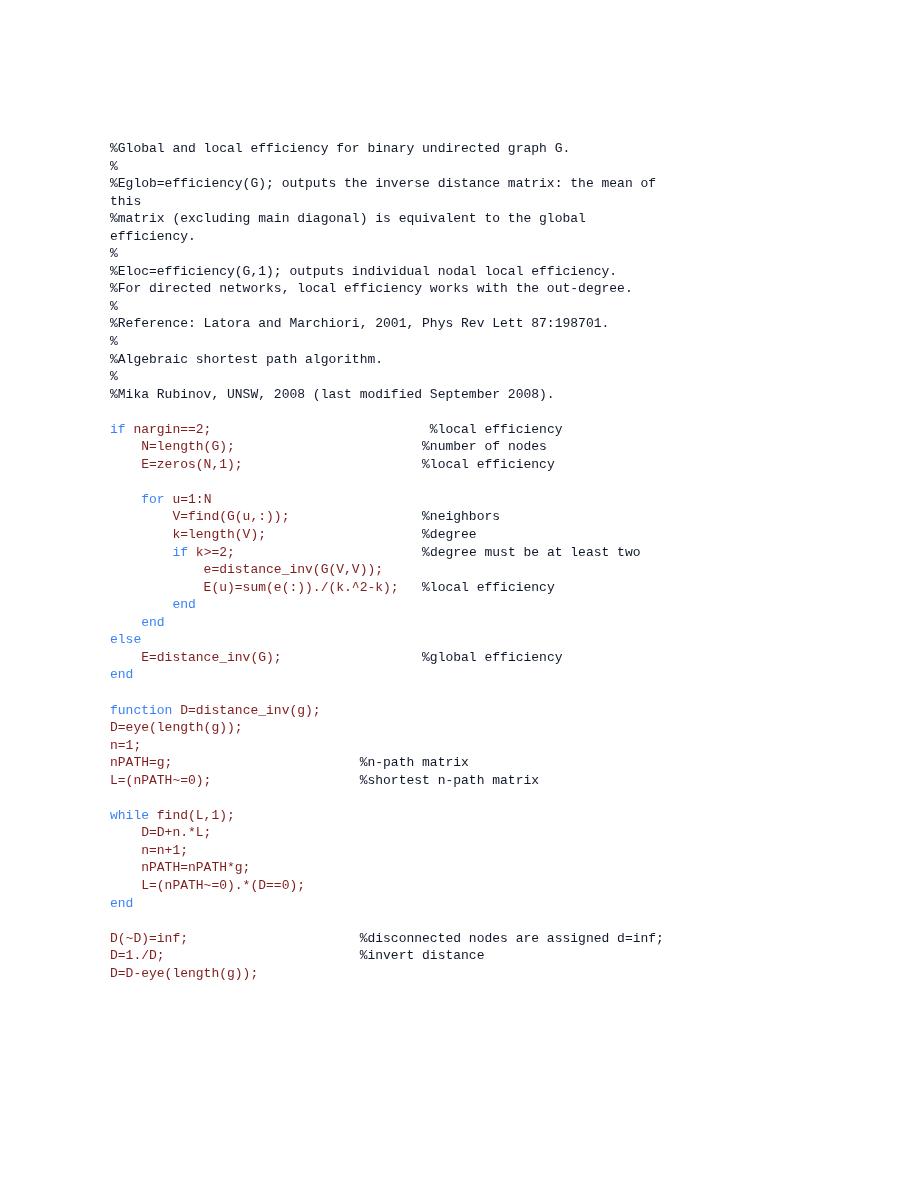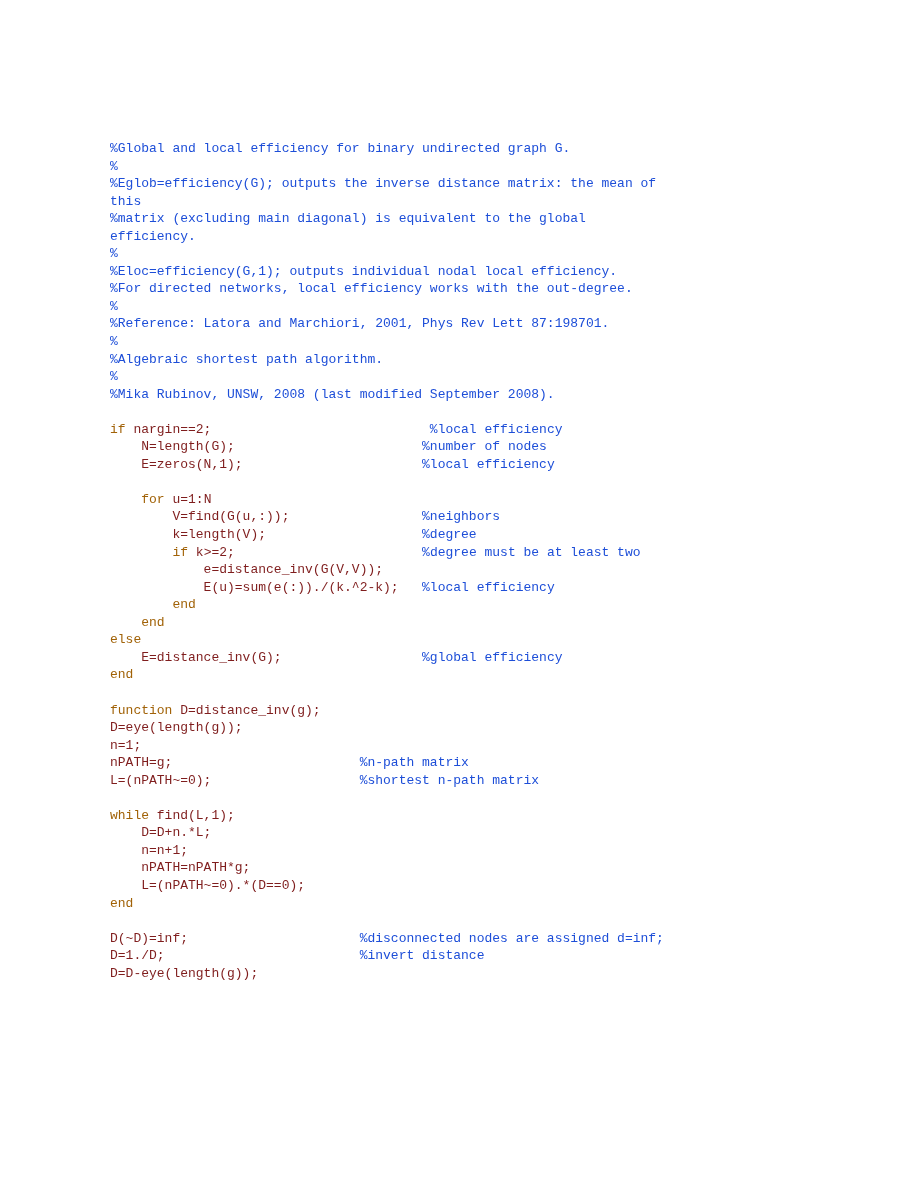--- a/index.html
+++ b/index.html
@@ -13,22 +13,22 @@
   .page {
     width: 920px;
     min-height: 1191px;
     box-sizing: border-box;
     padding: 140px 110px 0 110px;
   }
   .code {
     white-space: pre;
     color: #000000;
   }
-  .comment { color: #1d4ed8; }
-  .keyword { color: #a16207; }
+  .comment { color: #0f172a; }
+  .keyword { color: #3b82f6; }
   .plain   { color: #7f1d1d; }
 </style>
 </head>
 <body>
 
 <div class="page">
   <div class="code" id="code-block"><div><span class="comment">%Global and local efficiency for binary undirected graph G.</span></div><div><span class="comment">%</span></div><div><span class="comment">%Eglob=efficiency(G); outputs the inverse distance matrix: the mean of </span></div><div><span class="comment">this</span></div><div><span class="comment">%matrix (excluding main diagonal) is equivalent to the global </span></div><div><span class="comment">efficiency.</span></div><div><span class="comment">%</span></div><div><span class="comment">%Eloc=efficiency(G,1); outputs individual nodal local efficiency.</span></div><div><span class="comment">%For directed networks, local efficiency works with the out-degree.</span></div><div><span class="comment">%</span></div><div><span class="comment">%Reference: Latora and Marchiori, 2001, Phys Rev Lett 87:198701.</span></div><div><span class="comment">%</span></div><div><span class="comment">%Algebraic shortest path algorithm.</span></div><div><span class="comment">%</span></div><div><span class="comment">%Mika Rubinov, UNSW, 2008 (last modified September 2008).</span></div><div><span class="plain"> </span></div><div><span class="keyword">if</span><span class="plain"> nargin==2;                            </span><span class="comment">%local efficiency</span></div><div><span class="plain">    N=length(G);                        </span><span class="comment">%number of nodes</span></div><div><span class="plain">    E=zeros(N,1);                       </span><span class="comment">%local efficiency</span></div><div><span class="plain"> </span></div><div><span class="plain">    </span><span class="keyword">for</span><span class="plain"> u=1:N</span></div><div><span class="plain">        V=find(G(u,:));                 </span><span class="comment">%neighbors</span></div><div><span class="plain">        k=length(V);                    </span><span class="comment">%degree</span></div><div><span class="plain">        </span><span class="keyword">if</span><span class="plain"> k&gt;=2;                        </span><span class="comment">%degree must be at least two</span></div><div><span class="plain">            e=distance_inv(G(V,V));</span></div><div><span class="plain">            E(u)=sum(e(:))./(k.^2-k);   </span><span class="comment">%local efficiency</span></div><div><span class="plain">        </span><span class="keyword">end</span></div><div><span class="plain">    </span><span class="keyword">end</span></div><div><span class="keyword">else</span></div><div><span class="plain">    E=distance_inv(G);                  </span><span class="comment">%global efficiency</span></div><div><span class="keyword">end</span></div><div><span class="plain"> </span></div><div><span class="keyword">function</span><span class="plain"> D=distance_inv(g);</span></div><div><span class="plain">D=eye(length(g));</span></div><div><span class="plain">n=1;</span></div><div><span class="plain">nPATH=g;                        </span><span class="comment">%n-path matrix</span></div><div><span class="plain">L=(nPATH~=0);                   </span><span class="comment">%shortest n-path matrix</span></div><div><span class="plain"> </span></div><div><span class="keyword">while</span><span class="plain"> find(L,1);</span></div><div><span class="plain">    D=D+n.*L;</span></div><div><span class="plain">    n=n+1;</span></div><div><span class="plain">    nPATH=nPATH*g;</span></div><div><span class="plain">    L=(nPATH~=0).*(D==0);</span></div><div><span class="keyword">end</span></div><div><span class="plain"> </span></div><div><span class="plain">D(~D)=inf;                      </span><span class="comment">%disconnected nodes are assigned d=inf;</span></div><div><span class="plain">D=1./D;                         </span><span class="comment">%invert distance</span></div><div><span class="plain">D=D-eye(length(g));</span></div></div>
 </div>
 
 </body></html>

